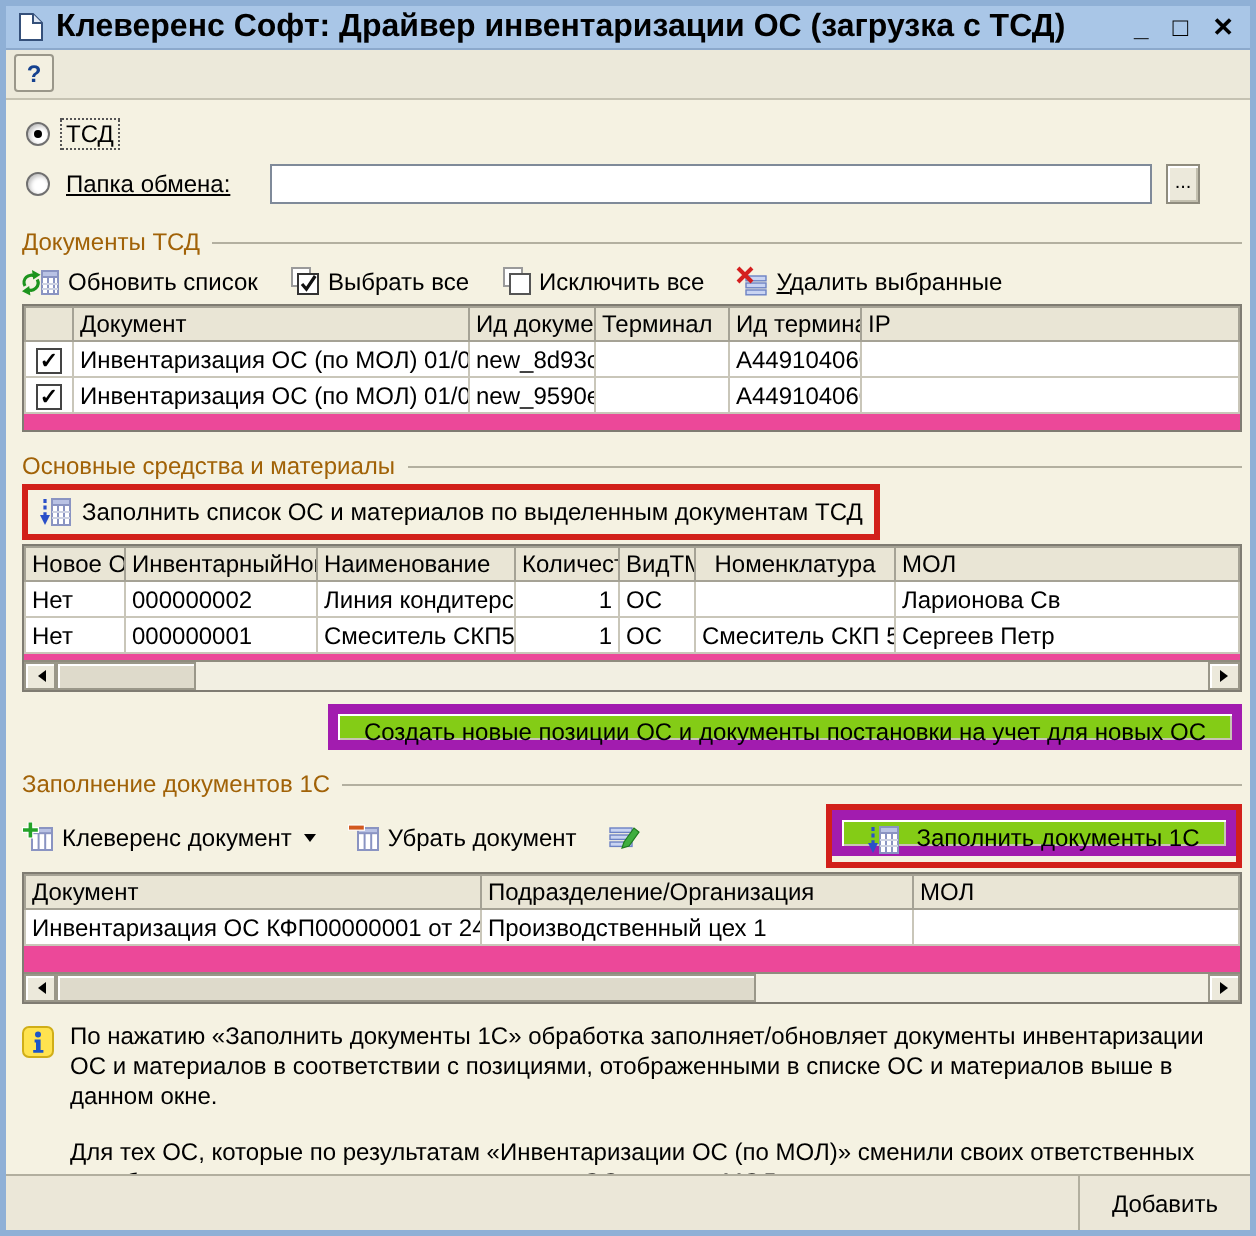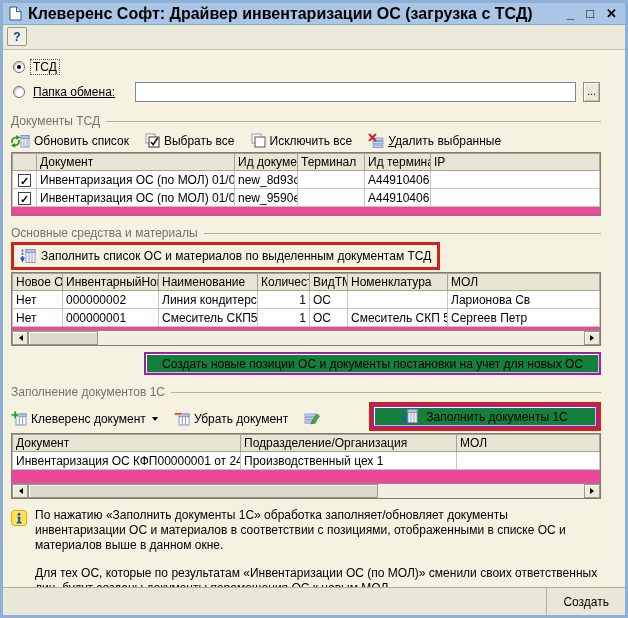--- a/index.html
+++ b/index.html
@@ -12,36 +12,36 @@
   .titlebar { height:22px; background:#a9c6e7; display:flex; align-items:center; padding:0 6px; border-bottom:1px solid #8ca9cc; flex:none; }
   .titlebar .doc-ic { margin-right:6px; display:flex; }
   .titlebar .title { font-weight:bold; font-size:16px; white-space:nowrap; overflow:hidden; flex:1; }
   .win-controls { display:flex; gap:12px; align-items:center; margin-right:2px; }
   .wc { font-weight:bold; font-size:13px; cursor:default; line-height:14px; }
 
   
   .helpbar { height:25px; background:#ece9da; border-bottom:1px solid #c5c2b2; padding:2px 4px; flex:none; }
   .help-btn { width:20px; height:19px; background:#f3f0e1; border:1px solid #9a978a; font-weight:bold; color:#14418f; font-size:12px; cursor:pointer; border-radius:2px; }
 
-  .content { flex:1; padding:8px 24px 0 8px; overflow:hidden; position:relative; }
+  .content { flex:1; padding:8px 4px 0 8px; overflow:hidden; position:relative; }
 
   
   .radio-row { display:flex; align-items:center; gap:6px; margin-top:2px; }
   .radio { width:12px; height:12px; border-radius:50%; background:#fff; border:1px solid #707070; position:relative; flex:none; box-shadow: inset 1px 1px 2px rgba(0,0,0,.25); cursor:pointer; }
   .radio.selected::after { content:""; position:absolute; left:3px; top:3px; width:4px; height:4px; border-radius:50%; background:#000; }
   .radio-label { cursor:default; padding:0 2px; }
   .radio-label.focused { outline:1px dotted #555; }
   .folder-row { margin-top:8px; }
   .folder-row .radio-label { width:98px;text-decoration:underline; }
   .folder-input { width:441px; height:20px; border:1px solid #7f8a99; background:#fff; padding:0 3px; font-family:"Liberation Sans",sans-serif; font-size:12px; }
   .browse-btn { width:17px; height:20px; margin-left:1px; background:#ece9db; border:1px solid #8f8c7e; box-shadow:inset 1px 1px 0 #fff, inset -1px -1px 0 #c2bfae; font-size:10px; cursor:pointer; line-height:8px; }
 
   
   .section { display:flex; align-items:center; gap:6px; }
-  .sec-label { color:#737373; white-space:nowrap; }
+  .sec-label { color:#a16207; white-space:nowrap; }
   .sec-line { flex:1; height:1px; background:#b3b0a0; margin-top:1px; }
 
   
   .tbar { display:flex; align-items:flex-end; margin-top:5px; }
   .tb-item { display:inline-flex; align-items:center; gap:4px; margin-right:16px; cursor:pointer; white-space:nowrap; }
   .tb-item svg { flex:none; }
   .accel::first-letter { text-decoration:underline; }
   .dd-arrow { width:0; height:0; border:3px solid transparent; border-top:4px solid #000; margin:3px 0 0 2px; }
 
   
@@ -54,24 +54,24 @@
 
   
   .hscroll { position:absolute; left:0; right:0; bottom:0; height:15px; background:#f2efe2; border-top:1px solid #8f8c7e; display:flex; }
   .sbtn { width:16px; height:14px; background:#ece9db; border:1px solid #9a9789; box-shadow:inset 1px 1px 0 #fff; display:flex; align-items:center; justify-content:center; cursor:pointer; flex:none; }
   .sbtn.right { margin-left:auto; }
   .tri-l { width:0; height:0; border:3px solid transparent; border-right:4px solid #000; margin-right:2px; }
   .tri-r { width:0; height:0; border:3px solid transparent; border-left:4px solid #000; margin-left:2px; }
   .thumb { height:14px; background:#dedacb; border:1px solid #9a9789; box-shadow:inset 1px 1px 0 #fff; cursor:pointer; flex:none; }
 
   
-  .btn3d { background:#15803d; border:2px solid #a21caf; box-shadow:inset 1px 1px 0 #fff, inset -1px -1px 0 #c8c4b4; font-family:"Liberation Sans",sans-serif; font-size:12px; cursor:pointer; padding:2px 10px; height:23px; }
+  .btn3d { background:#84cc16; border:5px solid #a21caf; box-shadow:inset 1px 1px 0 #fff, inset -1px -1px 0 #c8c4b4; font-family:"Liberation Sans",sans-serif; font-size:12px; cursor:pointer; padding:2px 10px; height:23px; }
   .red-frame { display:inline-block; border:3px solid #d2201a; background:#f5f2e2; }
   .flat-btn { display:inline-flex; align-items:center; gap:5px; padding:3px 6px; cursor:pointer; }
-  .fill-docs-btn { display:inline-flex; align-items:flex-end; gap:8px; justify-content:center; width:226px; }
+  .fill-docs-btn { display:inline-flex; align-items:flex-start; gap:8px; justify-content:center; width:202px; }
 
   .row-create { margin-top:6px; text-align:right; }
   .row-create .btn3d { width:457px; }
 
   .tbar3 { display:flex; justify-content:space-between; align-items:flex-start; margin-top:3px; }
   .tbar3 .left-items { display:flex; align-items:center; margin-top:9px; }
 
   
   .info { display:flex; gap:8px; margin-top:9px; }
   .info .txt { flex:1; line-height:15px; }
@@ -227,21 +227,21 @@
     <div class="tablebox mt2" style="height:74px;">
       <div>
           <table class="grid">
             <thead>
               <tr>
                 <th style="width: 50px;">Новое ОС</th>
                 <th style="width: 96px;">ИнвентарныйНомер</th>
                 <th style="width: 99px;">Наименование</th>
                 <th style="width: 52px;">Количество</th>
                 <th style="width: 38px;">ВидТМЦ</th>
-                <th style="width: 100px;">Номенклатура</th>
+                <th style="width: 100px; text-align: center;">Номенклатура</th>
                 <th>МОЛ</th>
               </tr>
             </thead>
             <tbody>
               <tr>
                 <td>Нет</td>
                 <td>000000002</td>
                 <td>Линия кондитерская</td>
                 <td style="text-align: right;">1</td>
                 <td>ОС</td>
@@ -368,17 +368,17 @@
       <div class="txt">
         <p>По нажатию «Заполнить документы 1С» обработка заполняет/обновляет документы инвентаризации ОС и материалов в соответствии с позициями, отображенными в списке ОС и материалов выше в данном окне.</p>
         <p>Для тех ОС, которые по результатам «Инвентаризации ОС (по МОЛ)» сменили своих ответственных лиц, будут созданы документы перемещения ОС к новым МОЛ.</p>
       </div>
     </div>
 
   </div>
 
   <div class="footer">
     <span class="close-wrap">
-      <button class="close-btn">Создать</button>
+      <button class="close-btn">Добавить</button>
     </span>
   </div>
 
 </div>
 
 </body></html>

